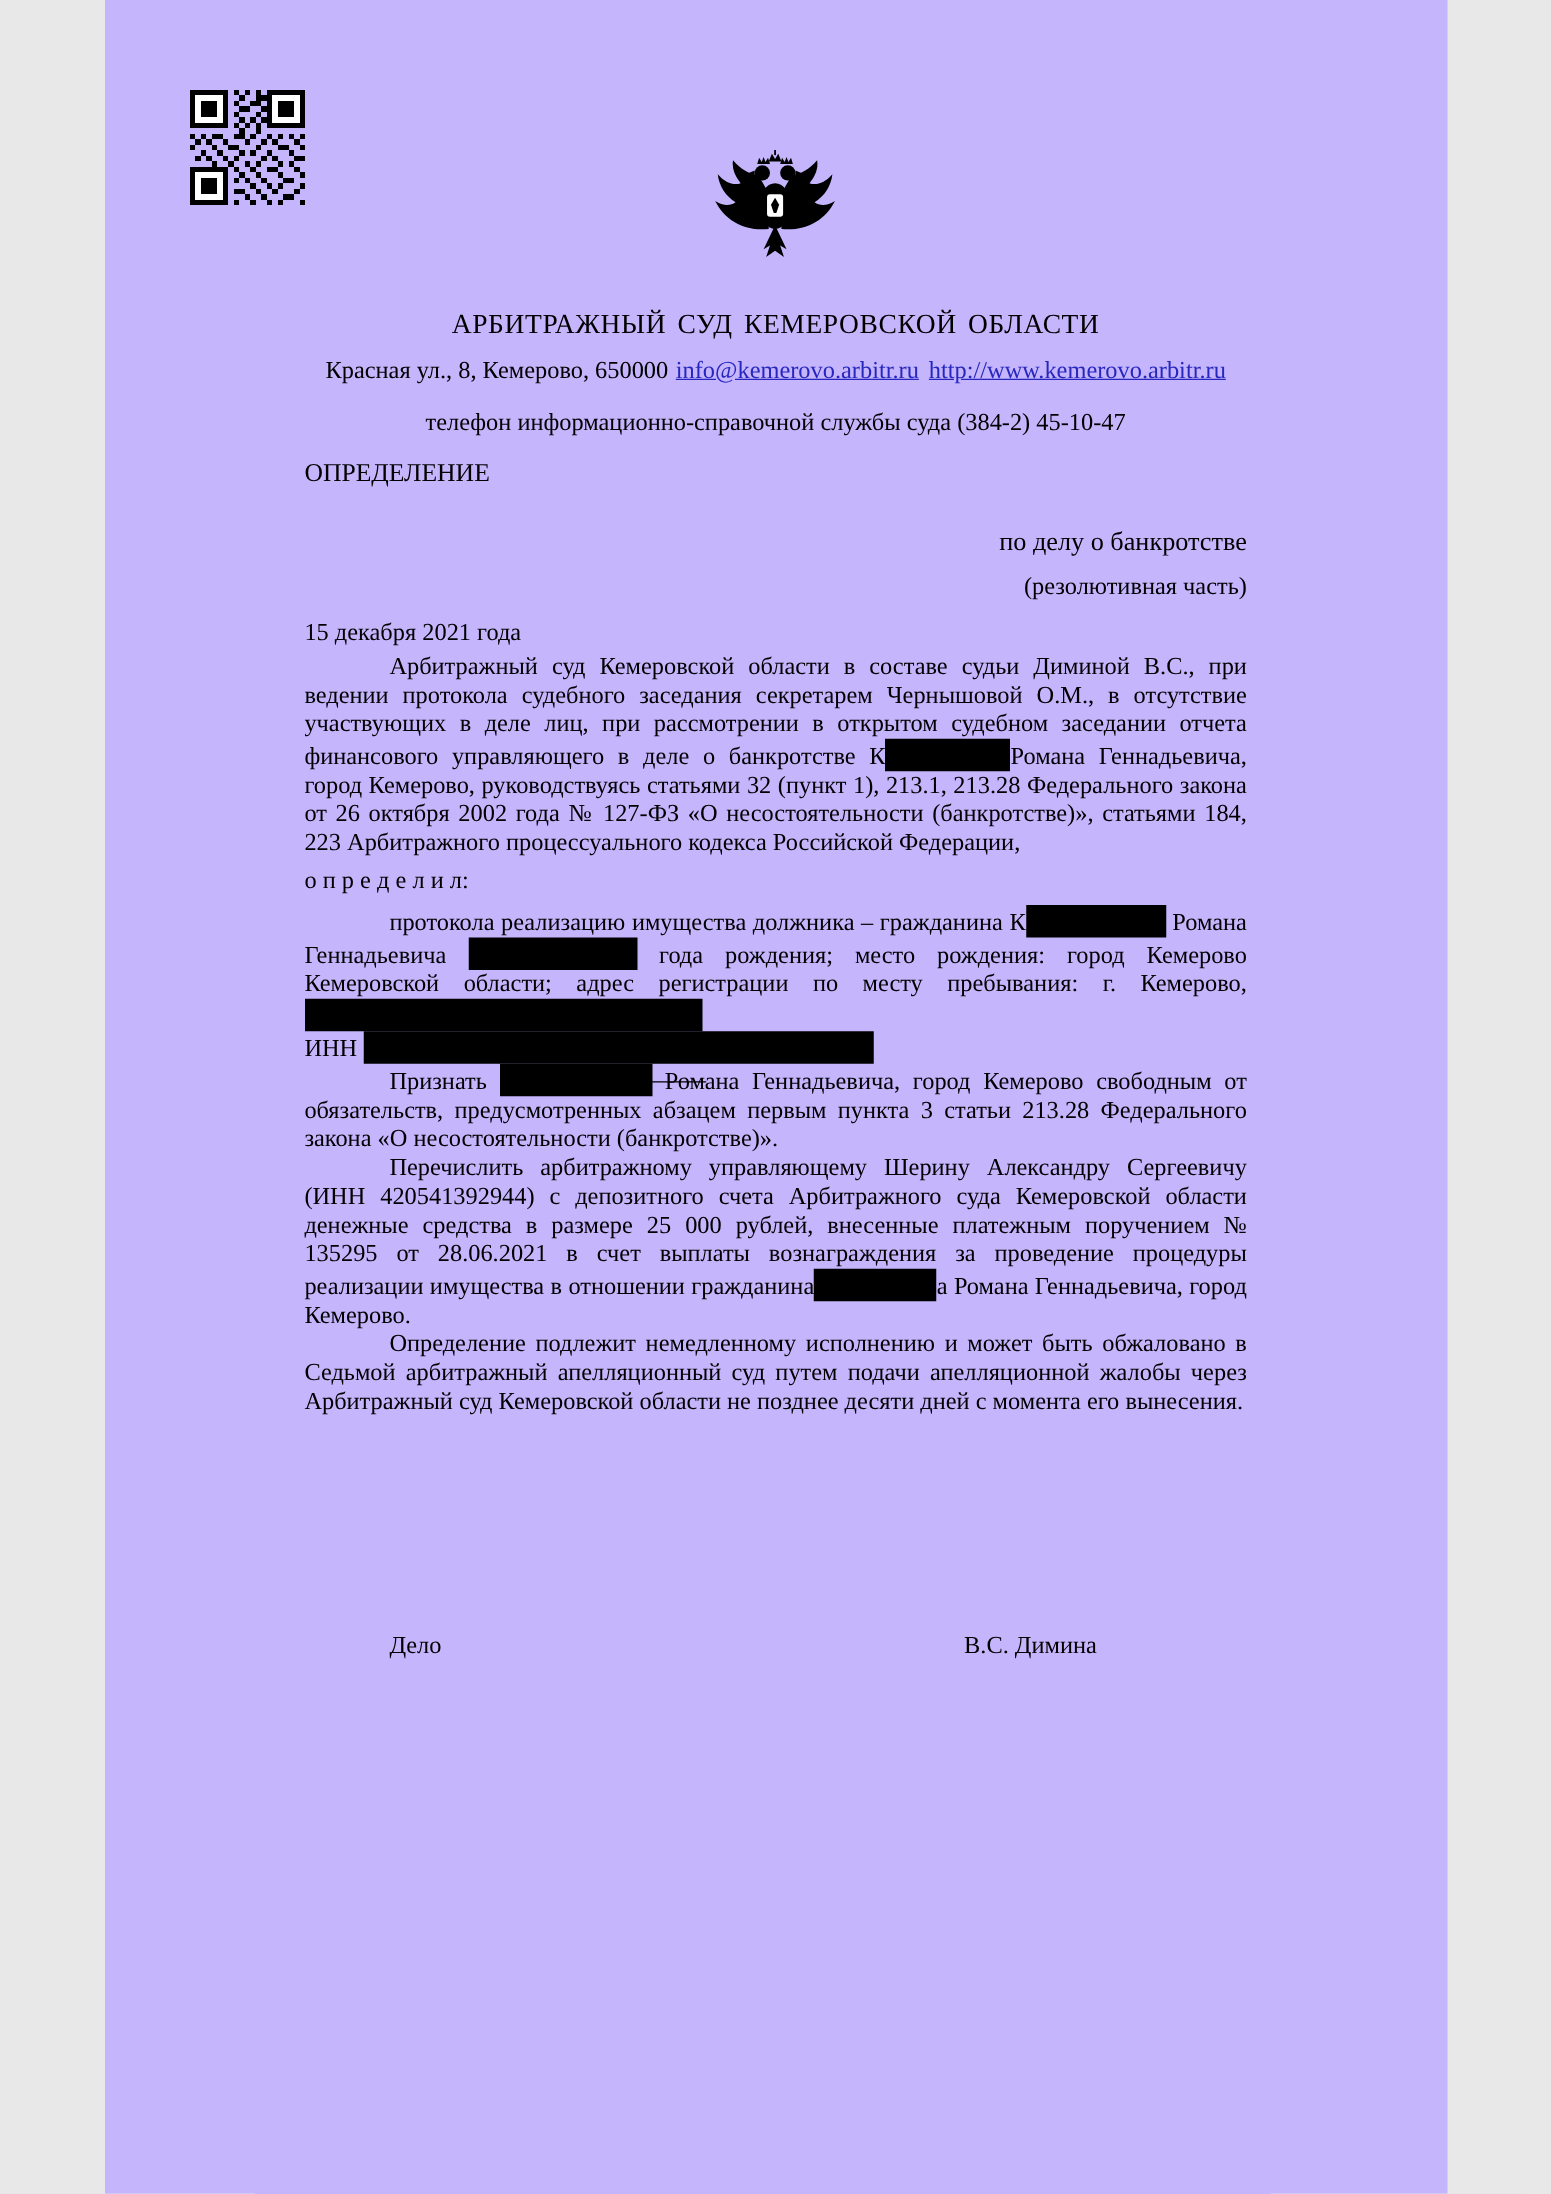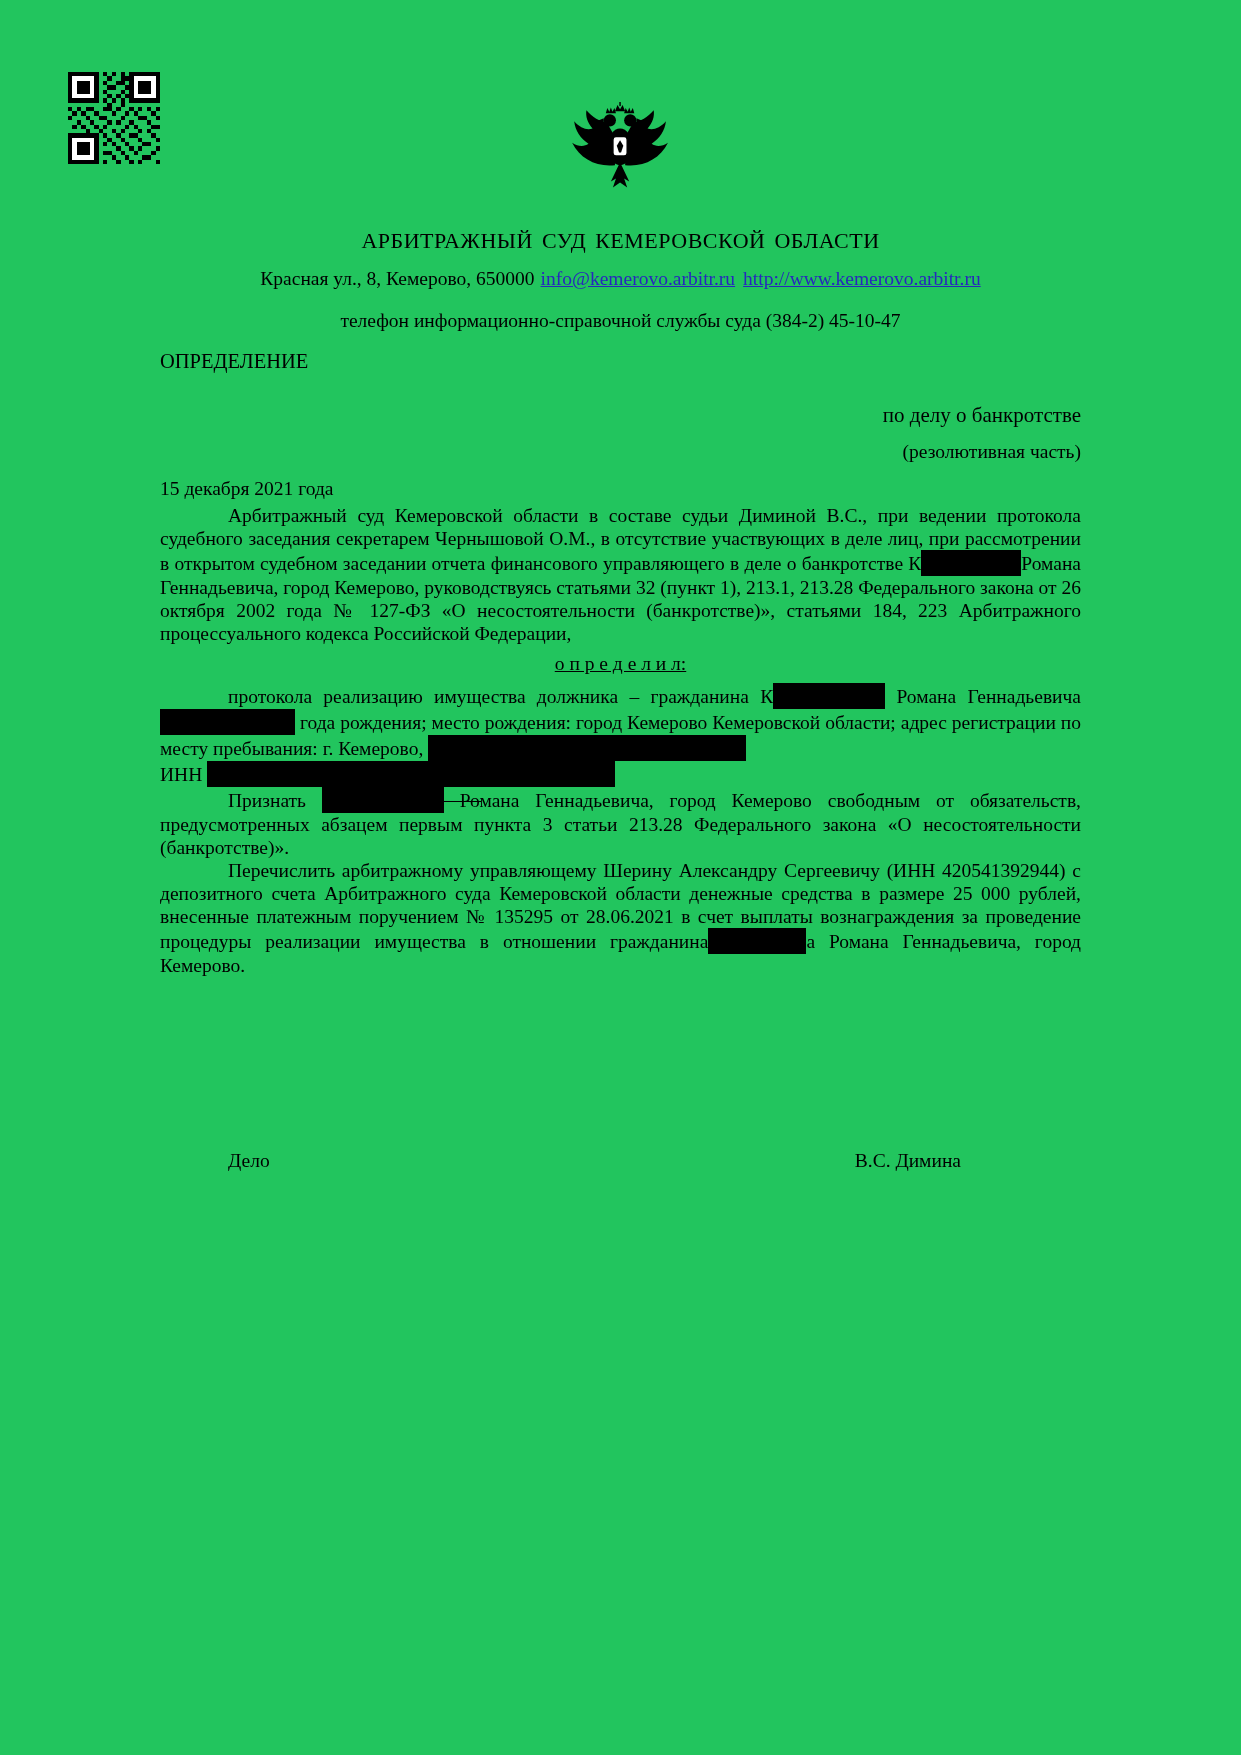--- a/index.html
+++ b/index.html
@@ -1,24 +1,24 @@
 <!DOCTYPE html>
 <html><head>
 <meta charset="utf-8">
 <style>
   html,body { margin:0; padding:0; background:#e8e8e8; }
   .page {
     position:relative;
-    width:1241px; height:1755px;
+    width:1074px; height:1755px;
     margin:0 auto;
-    background:#22c55e;
+    background:#c4b5fd;
     font-family:"Liberation Serif", serif;
     color:#000;
     box-sizing:border-box;
-    padding:0 160px;
+    padding:18px 160px;
     overflow:hidden;
   }
   .qr {
     position:absolute; left:68px; top:72px;
     width:92px; height:92px;
   }
   .qr svg { width:100%; height:100%; shape-rendering:crispEdges; }
   .emblem-wrap { text-align:center; padding-top:102px; height:108px; }
   .emblem-wrap svg { height:106px; }
   .court-name {
@@ -40,22 +40,22 @@
     font-size:19.5px; line-height:24px; margin-top:15px;
   }
   .date-line { font-size:19.5px; line-height:24px; margin-top:13px; }
   .body-block { margin-top:3px; }
   .para {
     margin:0; text-align:justify; text-indent:68px;
     font-size:19.5px; line-height:23px;
   }
   .para.noindent { text-indent:0; }
   .resolution {
-    text-align:center; text-indent:0;
-    font-size:19.5px; line-height:37.6px; margin:0;text-decoration:underline;
+    text-align:left; text-indent:0;
+    font-size:19.5px; line-height:37.6px; margin:0;
   }
   .redact {
     display:inline-block; background:#000; height:26px;
     vertical-align:-6px;
   }
   .r-w100 { width:100px; }
   .r-w110 { width:112px; }
   .r-w135 { width:135px; }
   .r-w300 { width:318px; }
   .r-w410 { width:408px; }
@@ -134,20 +134,21 @@
     <p class="resolution">о п р е д е л и л:</p>
 
     <p class="para"><span>протокола реализацию имущества должника – гражданина К</span><span class="redact r-w110"></span><span> Романа Геннадьевича </span><span class="redact r-w135"></span><span> года рождения; место рождения: город Кемерово Кемеровской области; адрес регистрации по месту пребывания: г. Кемерово, </span><span class="redact r-w300"></span></p>
 
     <p class="para noindent inn-line"><span>ИНН </span><span class="redact r-w410"></span><span class="inn-artifact"></span></p>
 
     <p class="para"><span>Признать </span><span class="redact r-w122"></span><span> Романа Геннадьевича,  город Кемерово свободным от обязательств, предусмотренных абзацем первым пункта 3 статьи 213.28 Федерального закона «О несостоятельности (банкротстве)».</span></p>
 
     <p class="para"><span>Перечислить арбитражному управляющему Шерину Александру Сергеевичу (ИНН 420541392944) с депозитного счета Арбитражного суда Кемеровской области денежные средства в размере 25 000 рублей, внесенные  платежным поручением № 135295 от 28.06.2021 в счет выплаты вознаграждения за проведение процедуры реализации имущества в отношении гражданина</span><span class="redact r-w98"></span><span>а Романа Геннадьевича, город Кемерово.</span></p>
 
+    <p class="para">Определение подлежит немедленному исполнению и может быть обжаловано в Седьмой арбитражный апелляционный суд путем подачи апелляционной жалобы  через Арбитражный суд Кемеровской области не позднее десяти дней с момента его вынесения.</p>
 
   </div>
 
   <div class="signature-row">
     <span>Дело</span>
     <span>В.С. Димина</span>
   </div>
 
 </div>
 

